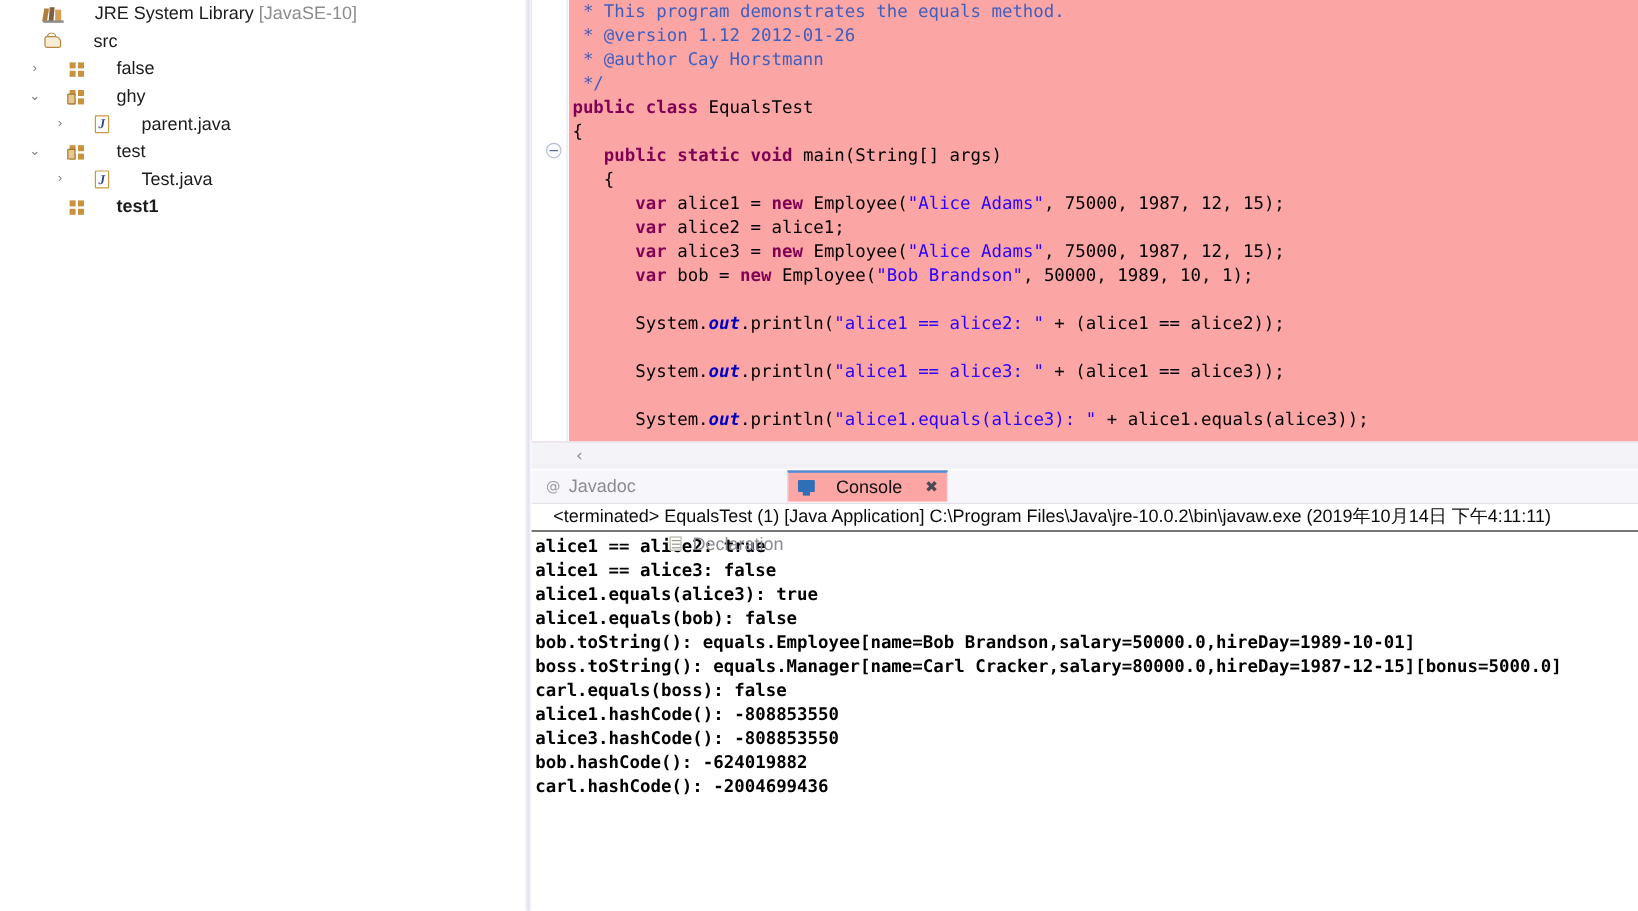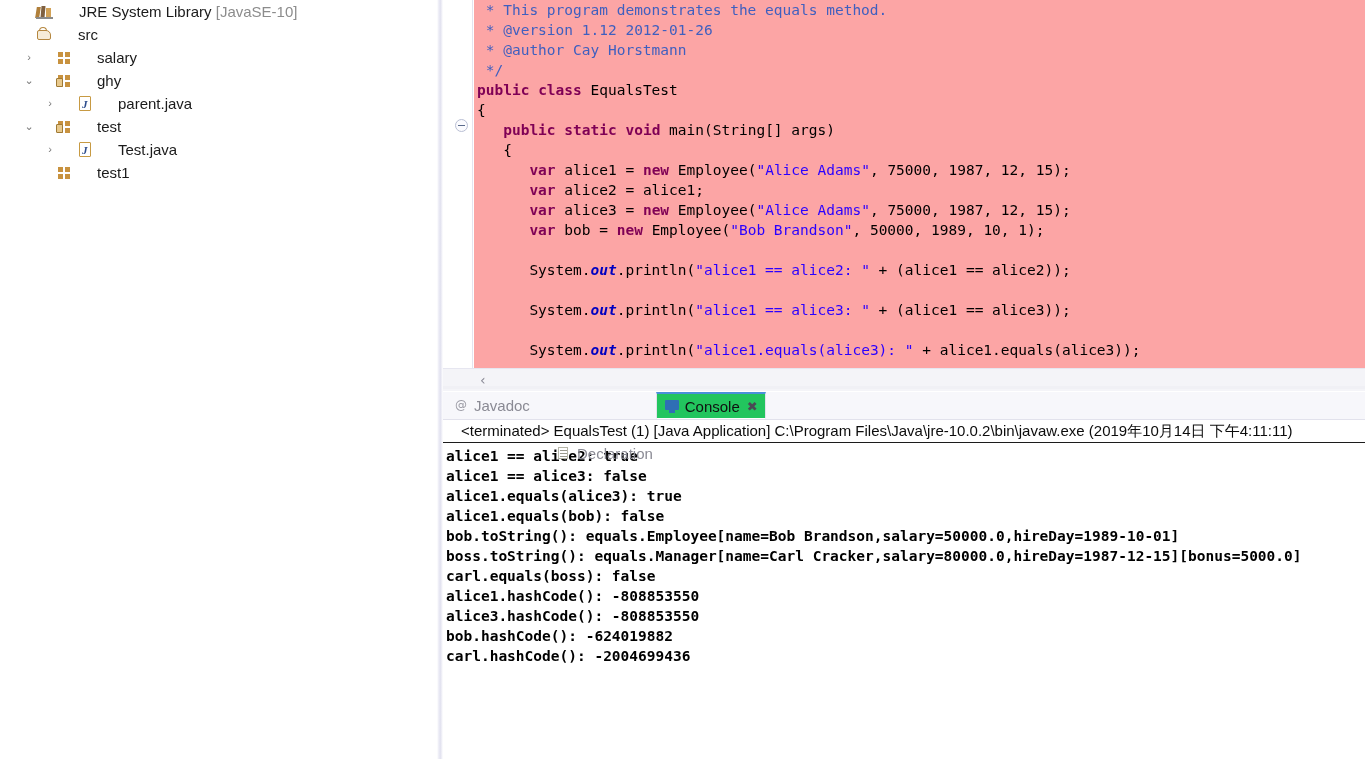--- a/index.html
+++ b/index.html
@@ -246,25 +246,26 @@
     display: flex;
     align-items: center;
     padding: 0 7px;
     font-size: 15px;
     color: #8a8a94;
     white-space: nowrap;
     box-sizing: border-box;
   }
   .vtab.active {
     color: #101010;
-    background: #22c55e;
+    background: #fca5a5;
     border-top: 2px solid #4a90d9;
     border-left: 1px solid #e2e2ec;
     border-right: 1px solid #e2e2ec;
     border-bottom: 1px solid #ffffff;
+    gap: 12px;
   }
   .vtab .vtab-ico {
     width: 16px; height: 15px;
     margin-right: 5px;
     position: relative;
     flex: 0 0 16px;
   }
   
   .ico-javadoc {
     font-size: 12px;
@@ -357,21 +358,21 @@
       <span class="tree-label">src</span>
     </div>
     <div class="tree-row" style="padding-left: 21px;">
       <span class="twisty">›</span>
       <span class="tico ico-pkg">
         <s></s>
         <s></s>
         <s></s>
         <s></s>
       </span>
-      <span class="tree-label">salary</span>
+      <span class="tree-label">false</span>
     </div>
     <div class="tree-row" style="padding-left: 21px;">
       <span class="twisty">⌄</span>
       <span class="tico ico-pkg mark">
         <s></s>
         <s></s>
         <s></s>
         <s></s>
       </span>
       <span class="tree-label">ghy</span>
@@ -395,21 +396,21 @@
       <span class="tree-label">test</span>
     </div>
     <div class="tree-row" style="padding-left: 42px;">
       <span class="twisty">›</span>
       <span class="tico ico-java">
         <b></b>
         <em>J</em>
       </span>
       <span class="tree-label">Test.java</span>
     </div>
-    <div class="tree-row" style="padding-left: 21px;">
+    <div class="tree-row" style="padding-left: 21px; font-weight: bold;">
       <span class="twisty empty">&nbsp;</span>
       <span class="tico ico-pkg">
         <s></s>
         <s></s>
         <s></s>
         <s></s>
       </span>
       <span class="tree-label">test1</span>
     </div>
   </div>

